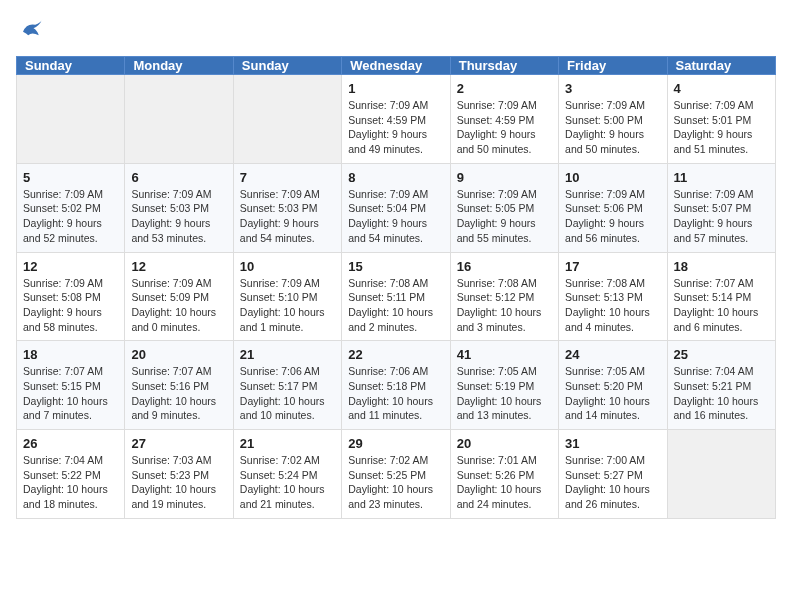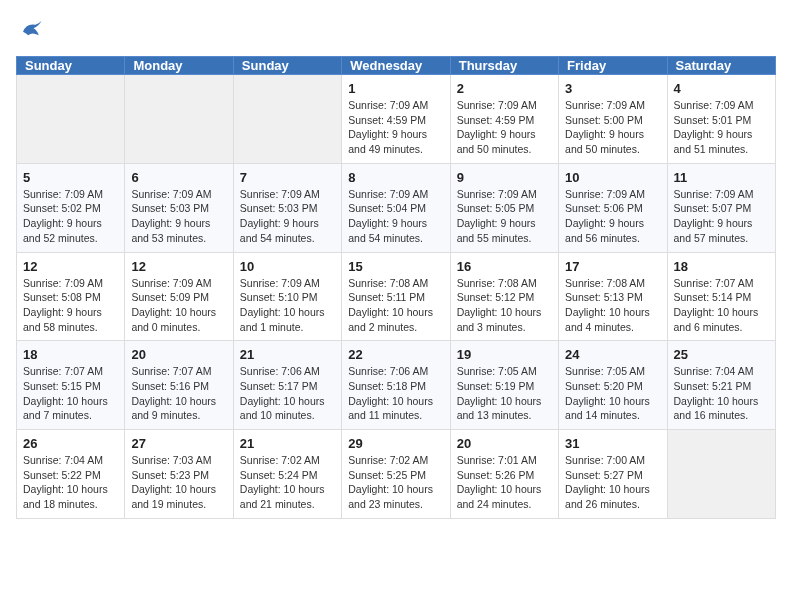--- a/index.html
+++ b/index.html
@@ -200,21 +200,21 @@
         </td>
         <td>
           <div class="day-number">21</div>
           <div class="day-info">Sunrise: 7:06 AM<br>Sunset: 5:17 PM<br>Daylight: 10 hours<br>and 10 minutes.</div>
         </td>
         <td>
           <div class="day-number">22</div>
           <div class="day-info">Sunrise: 7:06 AM<br>Sunset: 5:18 PM<br>Daylight: 10 hours<br>and 11 minutes.</div>
         </td>
         <td>
-          <div class="day-number">19</div>
+          <div class="day-number">41</div>
           <div class="day-info">Sunrise: 7:05 AM<br>Sunset: 5:19 PM<br>Daylight: 10 hours<br>and 13 minutes.</div>
         </td>
         <td>
           <div class="day-number">24</div>
           <div class="day-info">Sunrise: 7:05 AM<br>Sunset: 5:20 PM<br>Daylight: 10 hours<br>and 14 minutes.</div>
         </td>
         <td>
           <div class="day-number">25</div>
           <div class="day-info">Sunrise: 7:04 AM<br>Sunset: 5:21 PM<br>Daylight: 10 hours<br>and 16 minutes.</div>
         </td>

